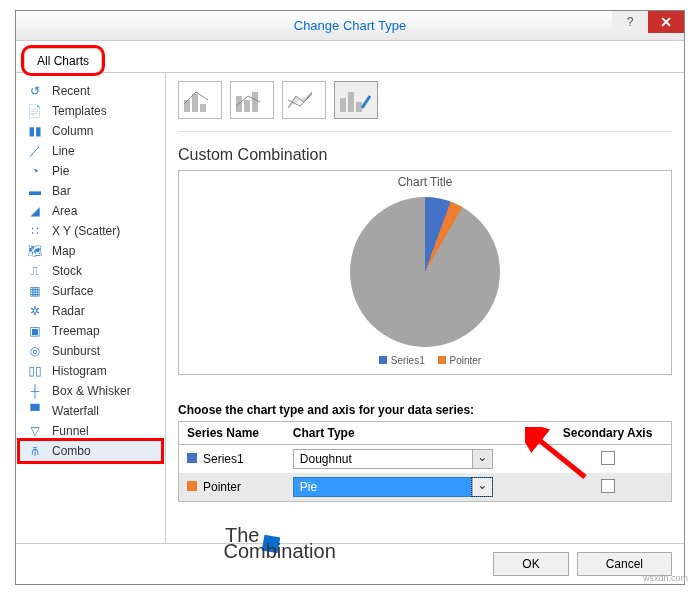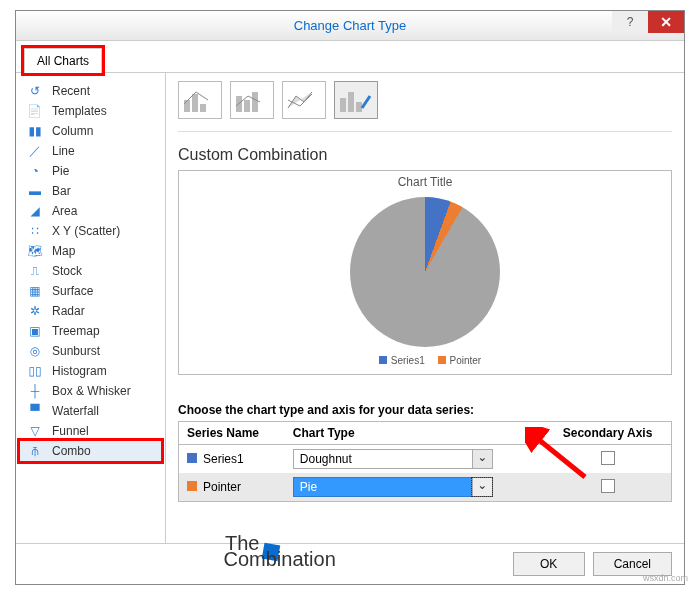--- a/index.html
+++ b/index.html
@@ -6,21 +6,21 @@
 body { margin: 0; padding: 10px; background: #fff; width: 700px; height: 600px; }
 .dialog { width: 670px; height: 575px; border: 1px solid #888; background: #fff; margin: 0 auto; display: flex; flex-direction: column; }
 .titlebar { height: 30px; background: linear-gradient(#fff, #e8e8e8); border-bottom: 1px solid #ccc; display: flex; align-items: center; justify-content: center; position: relative; }
 .titlebar-text { color: #0a6cce; font-size: 13px; }
 .titlebar-btns { position: absolute; right: 0; top: 0; display: flex; }
 .titlebar-btn { width: 36px; height: 22px; display: flex; align-items: center; justify-content: center; font-size: 12px; }
 .help-btn { background: #eee; color: #555; }
 .close-btn { background: #c9302c; color: #fff; font-size: 14px; font-weight: bold; }
 .tabs { display: flex; border-bottom: 1px solid #ccc; background: #fff; padding: 6px 8px 0 8px; }
 .tab { padding: 5px 12px; font-size: 12px; border: 1px solid #ccc; border-bottom: none; background: #f5f5f5; margin-right: 2px; cursor: pointer; }
-.tab.active { background: #fff; position: relative; top: 1px; }
+.tab.active { background: #fff; position: relative; top: 1px; border-radius: 7px; }
 .tab.hl { outline: 3px solid red; outline-offset: 0; }
 .body { flex: 1; display: flex; overflow: hidden; }
 .sidebar { width: 150px; border-right: 1px solid #ccc; padding: 8px 4px; }
 .side-item { display: flex; align-items: center; padding: 3px 6px; font-size: 12px; color: #333; cursor: pointer; gap: 8px; }
 .side-item .ico { width: 18px; height: 14px; display: inline-flex; align-items: center; justify-content: center; color: #2b7cd3; }
 .side-item.hl { outline: 3px solid red; background: #e5eef7; }
 .main { flex: 1; padding: 8px 12px; display: flex; flex-direction: column; overflow: hidden; }
 .thumbs { display: flex; gap: 8px; margin-bottom: 8px; }
 .thumb { width: 44px; height: 38px; border: 1px solid #bbb; display: flex; align-items: center; justify-content: center; color: #888; }
 .thumb.sel { background: #eee; border: 1px solid #999; }
@@ -35,23 +35,23 @@
 .series-table td { padding: 4px 8px; }
 .series-table tr.sel td { background: #e9e9e9; }
 .swatch { display: inline-block; width: 10px; height: 10px; margin-right: 6px; }
 .dropdown { display: flex; width: 200px; border: 1px solid #aaa; background: #fff; }
 .dropdown.blue { background: #3399ff; color: #fff; border: 1px solid #2b7cd3; }
 .dropdown .val { flex: 1; padding: 2px 6px; }
 .dropdown .arr { width: 20px; text-align: center; background: #e8e8e8; color: #333; border-left: 1px solid #aaa; }
 .dropdown.blue .arr { background: #eee; color: #333; outline: 1px dotted #333; }
 .chk { width: 14px; height: 14px; border: 1px solid #888; display: inline-block; background: #fff; }
 .footer { border-top: 1px solid #ccc; padding: 8px 12px; display: flex; justify-content: flex-end; gap: 8px; }
-.btn { min-width: 72px; padding: 4px 20px; font-size: 12px; border: 1px solid #aaa; background: #f0f0f0; cursor: pointer; }
+.btn { min-width: 72px; padding: 4px 28px; font-size: 12px; border: 1px solid #aaa; background: #f0f0f0; cursor: pointer; }
 .arrow { position: absolute; right: 95px; bottom: 98px; pointer-events: none; }
-.watermark { position: absolute; left: 215px; bottom: 22px; font-size: 20px; color: #333; font-family: Georgia, serif; display: flex; align-items: center; gap: 4px; pointer-events: none; }
+.watermark { position: absolute; left: 215px; bottom: 30px; font-size: 20px; color: #333; font-family: Georgia, serif; display: flex; align-items: center; gap: 4px; pointer-events: none; }
 .watermark .wlogo { display: inline-block; width: 16px; height: 16px; background: #0a6cce; transform: rotate(10deg); }
 .attr { position: absolute; right: 2px; bottom: 2px; font-size: 9px; color: #aaa; }
 .dialog-wrap { position: relative; }
 </style>
 </head>
 <body>
 
 <div class="dialog-wrap">
 <div class="dialog">
 

